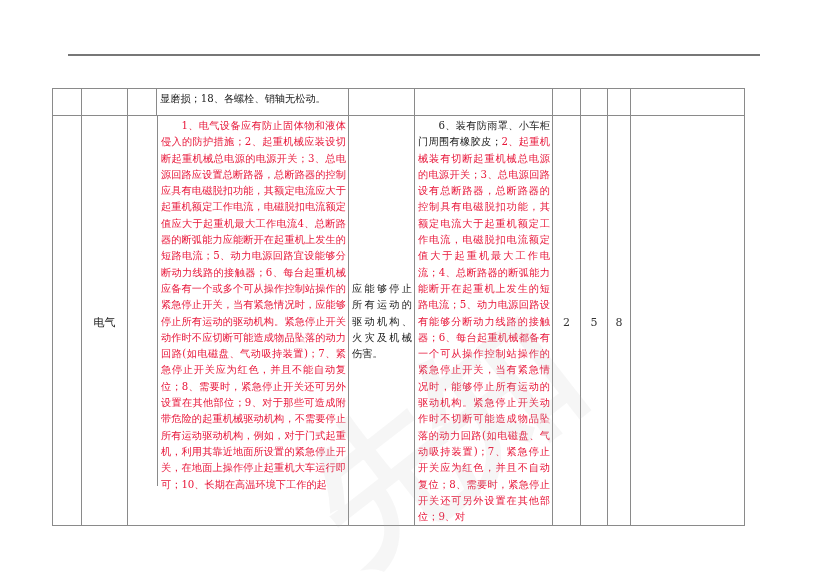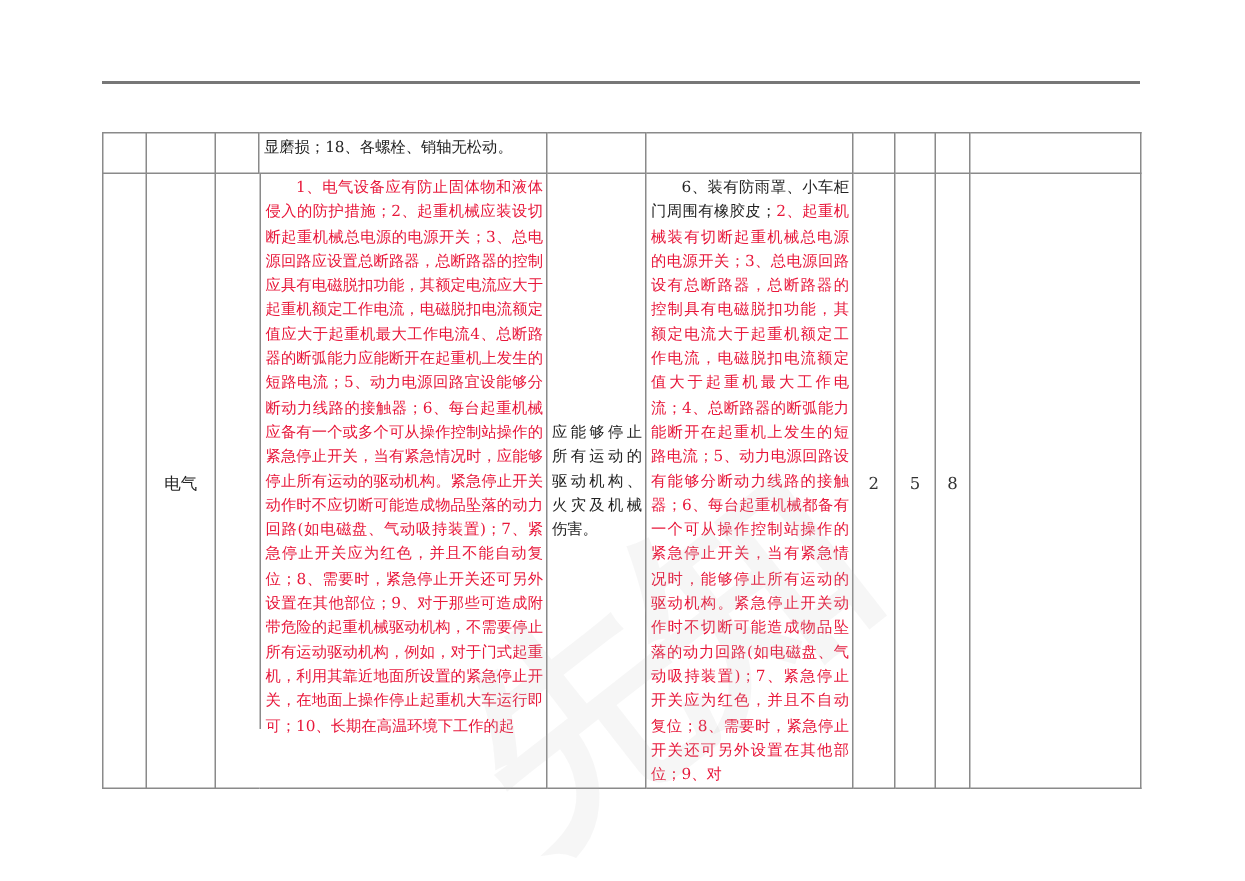--- a/index.html
+++ b/index.html
@@ -1,20 +1,20 @@
 <!DOCTYPE html>
 <html><head>
 <meta charset="utf-8">
 <style>
   html, body { margin:0; padding:0; background:#ffffff; }
   body { width:830px; height:587px; position:relative; overflow:hidden;
          font-family: "DejaVu Serif", "Liberation Serif", serif; }
   .header-rule { position:absolute; left:68px; top:54px; width:692px; height:0;
                  border-top:2px solid #777; }
-  table.doc { position:absolute; left:68px; top:88px; border-collapse:collapse;
+  table.doc { position:absolute; left:52px; top:88px; border-collapse:collapse;
               table-layout:fixed; width:692px; }
   table.doc td { border:1px solid #8a8a8a; vertical-align:top; padding:0; }
   .cell-text { font-size:10.2px; line-height:16.3px; padding:2px 2px 0 3px;
                text-align:justify; word-break:break-all; }
   .black { color:#222; }
   .red { color:#e8173a; }
   .center { text-align:center; vertical-align:middle !important; }
   .cat { font-size:11px; color:#222; }
   .num { font-size:11px; color:#333; }
   .mid { vertical-align:middle !important; }

